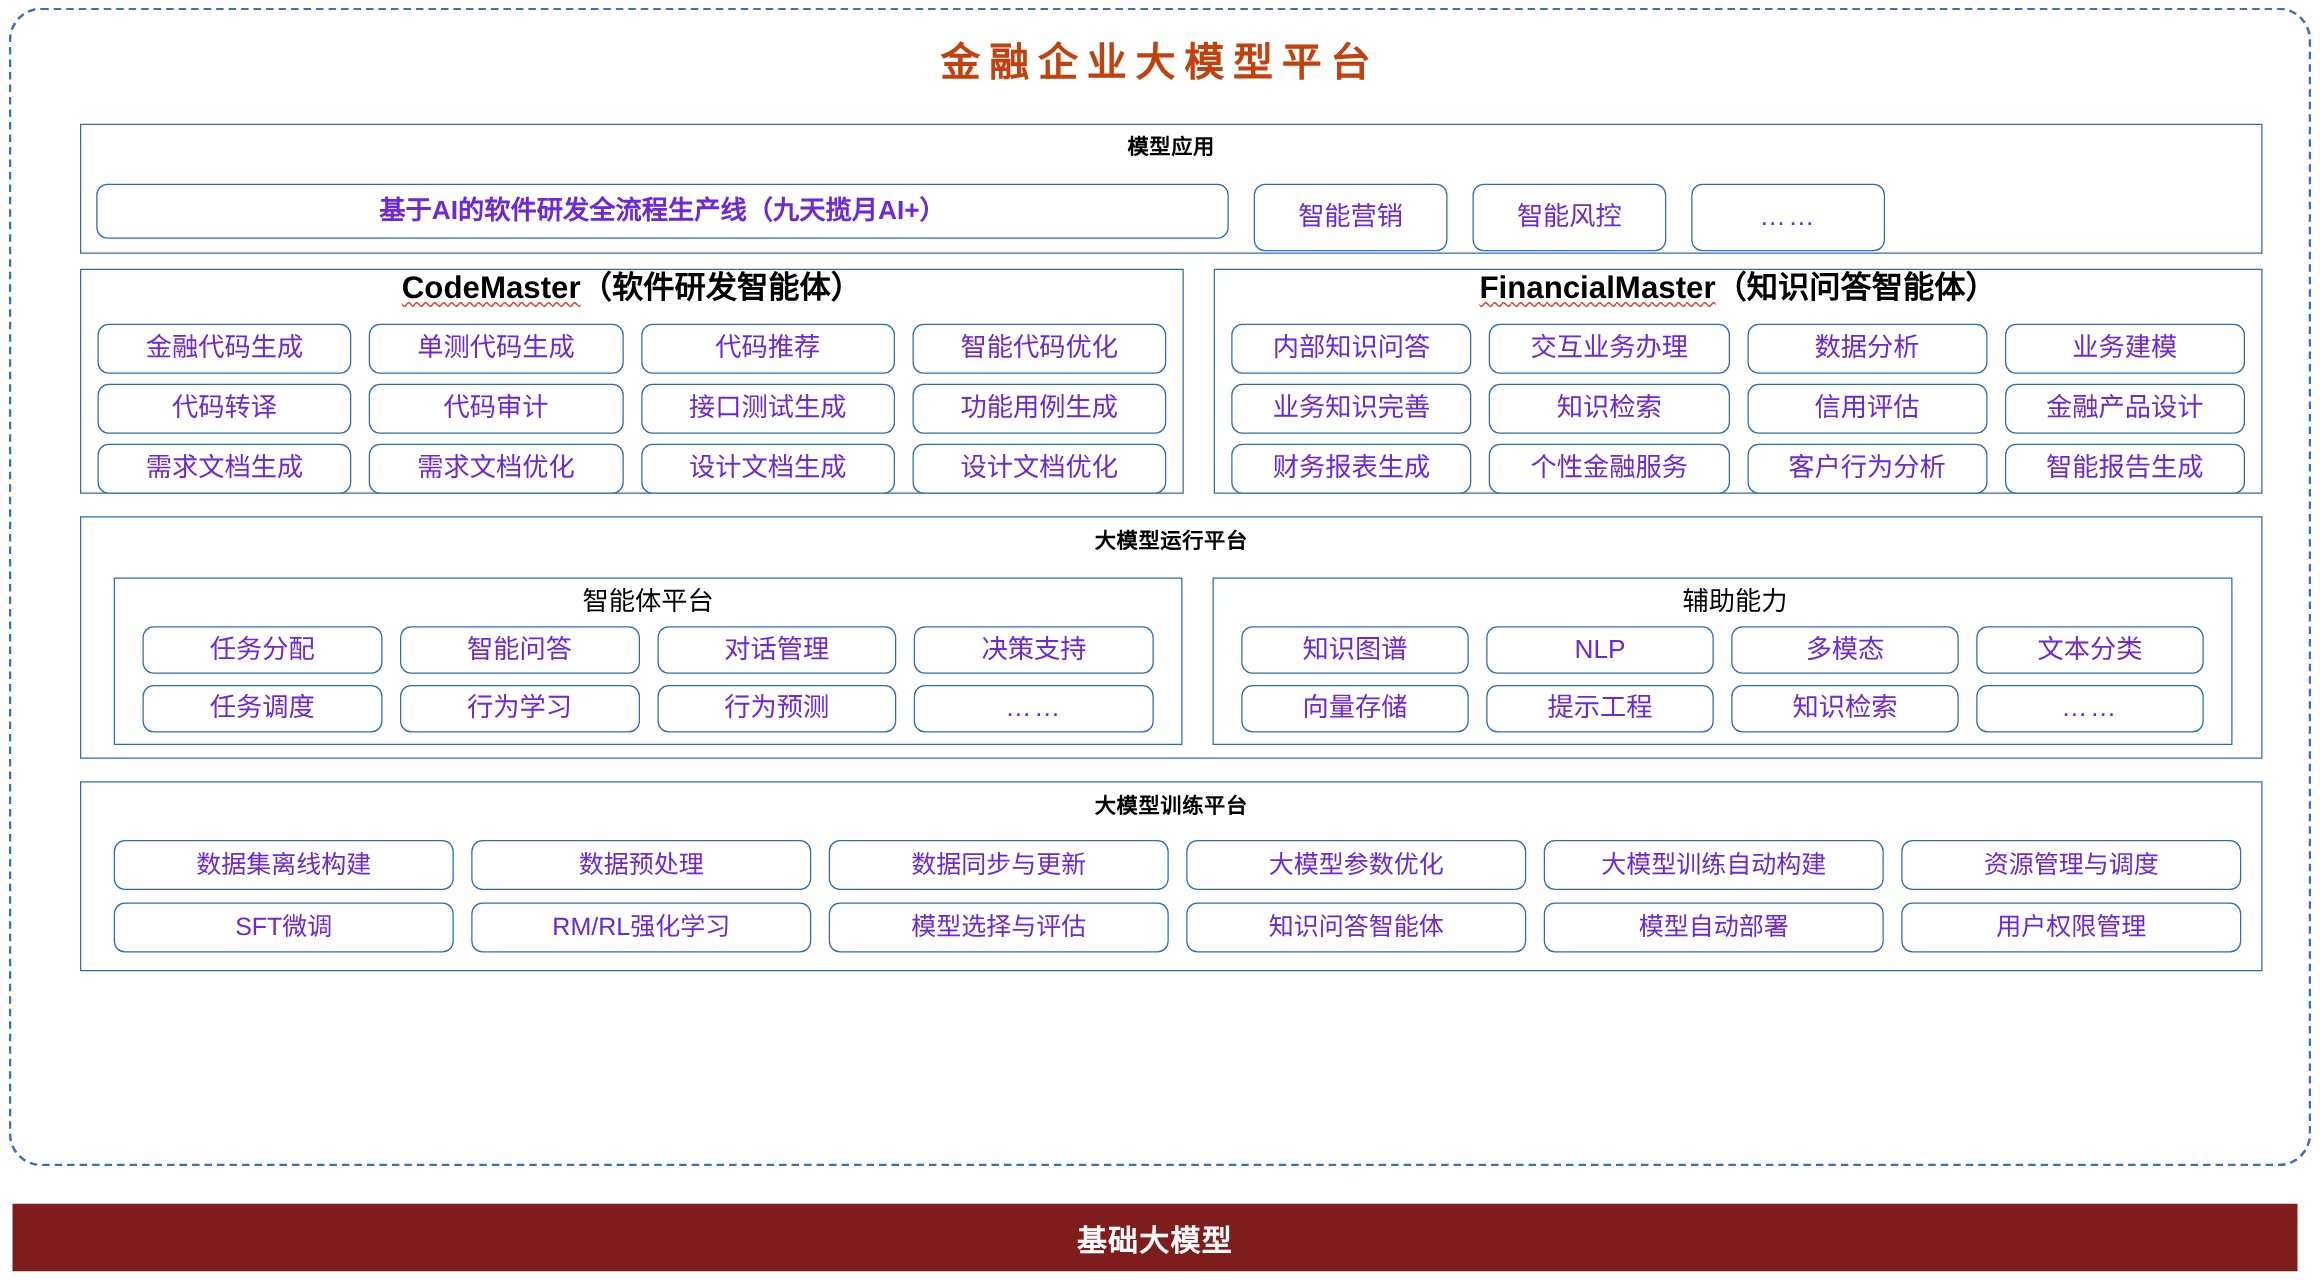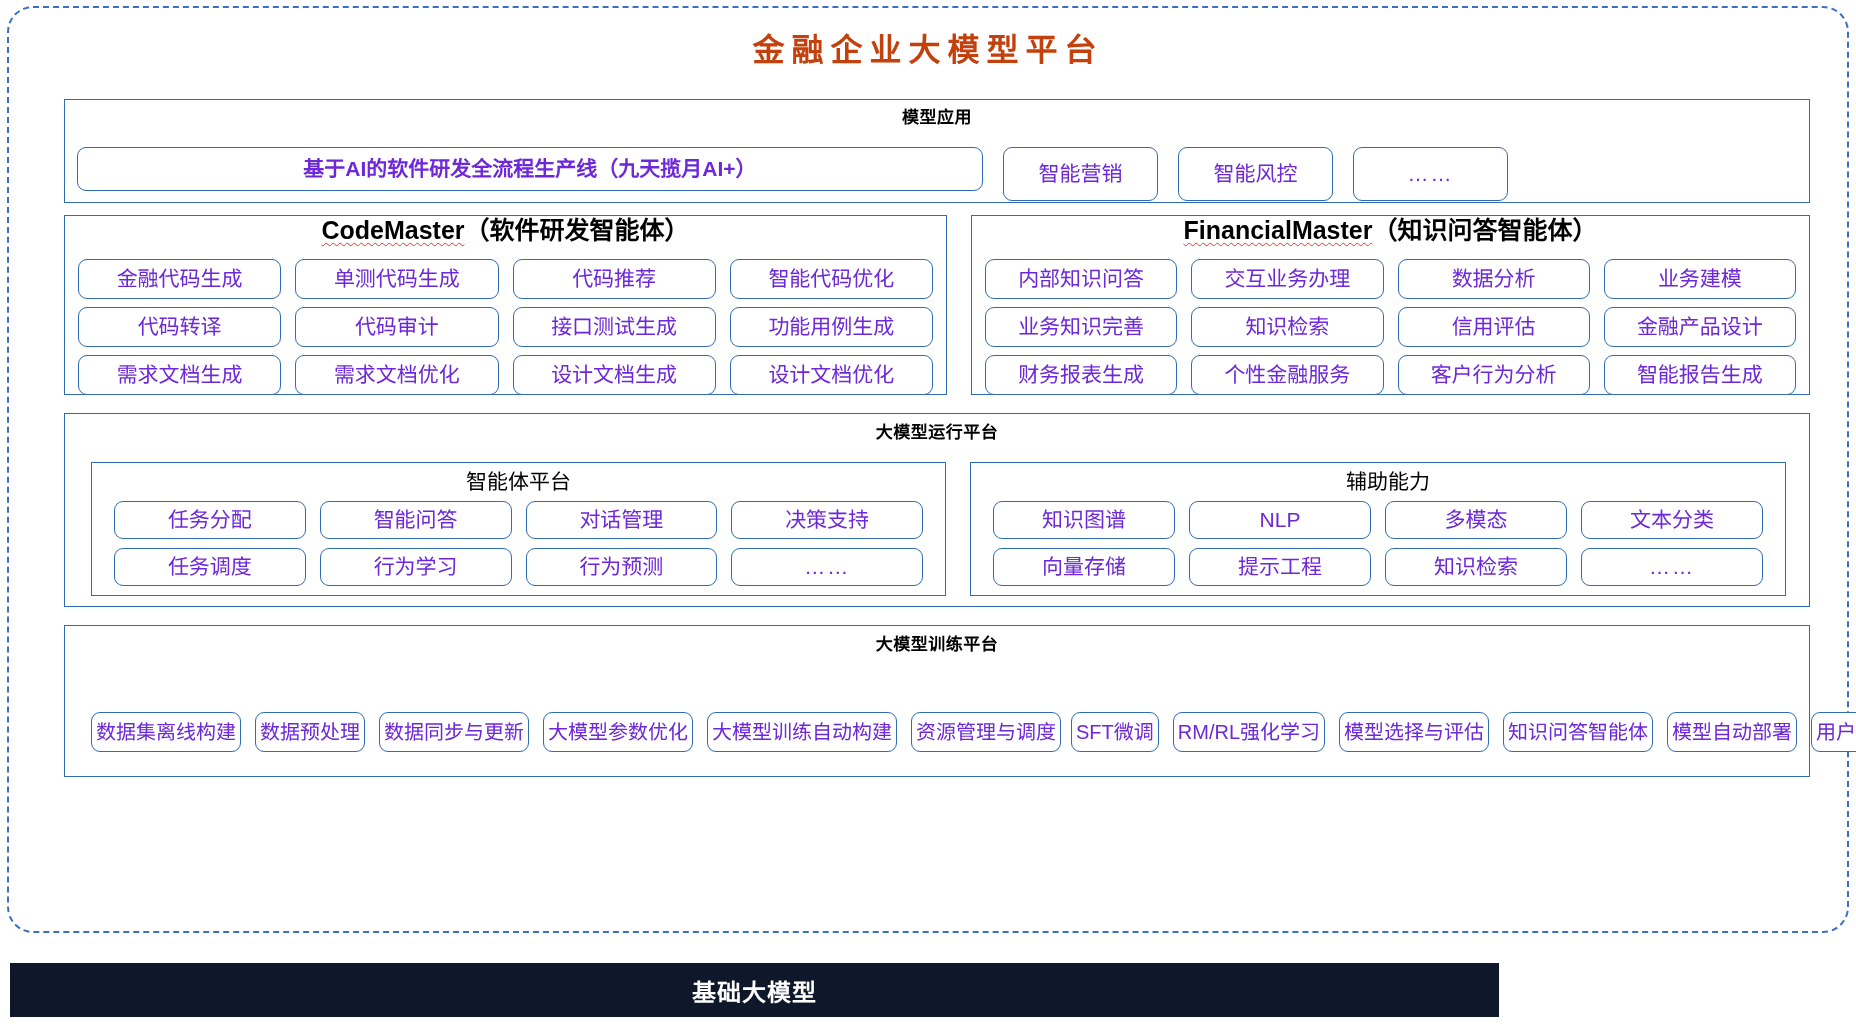--- a/index.html
+++ b/index.html
@@ -167,34 +167,33 @@
 
   
   #training-panel { left: 55px; top: 617px; width: 1746px; height: 152px; }
   #training-panel > .panel-title { margin-top: 10px; }
   .training-grid {
     position: absolute;
     left: 26px;
     right: 16px;
     top: 46px;
     display: flex;
-    flex-direction: row;
+    flex-direction: column;
     gap: 10px;
-    margin-top: 40px;
   }
   .training-grid .chip { height: 40px; font-size: 20px; }
 
   
   .base-bar {
     position: absolute;
     left: 10px;
     top: 963px;
-    width: 1489px;
+    width: 1828px;
     height: 54px;
-    background: #0f172a;
+    background: #7f1d1d;
     display: flex;
     align-items: center;
     justify-content: center;
     color: #ffffff;
     font-size: 24px;
     font-weight: 700;
     letter-spacing: 1px;
   }
 </style>
 </head>

